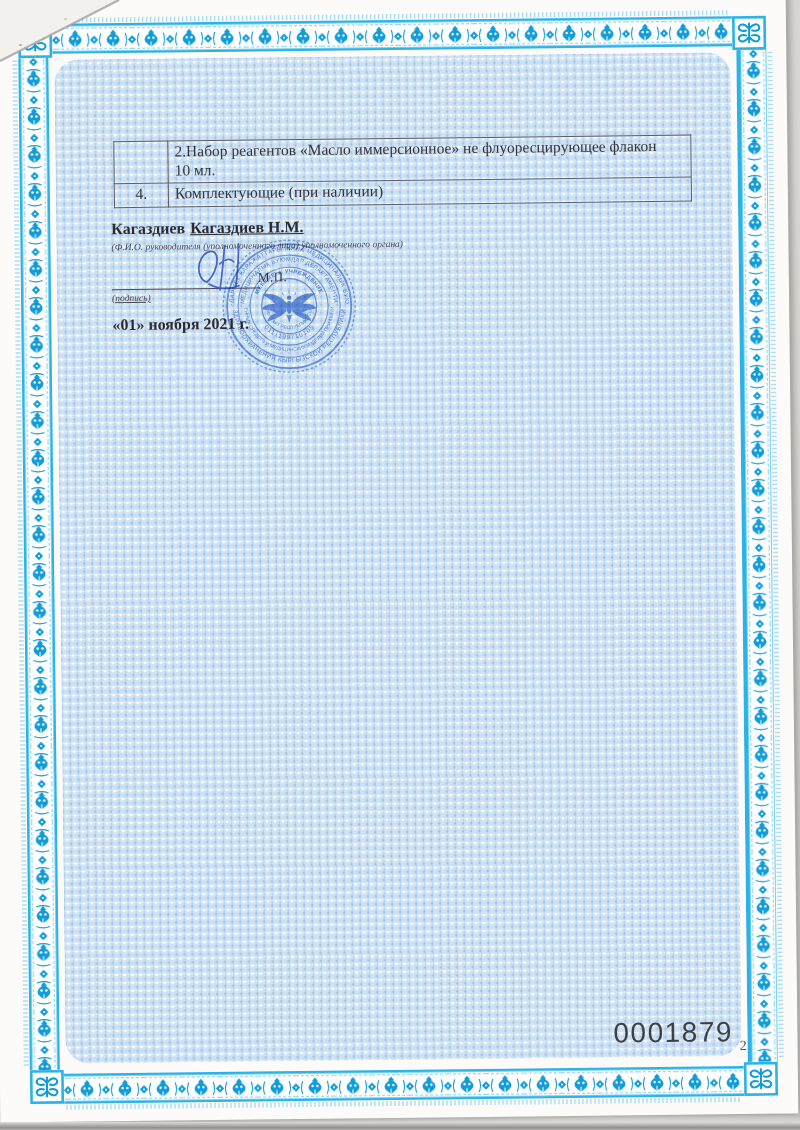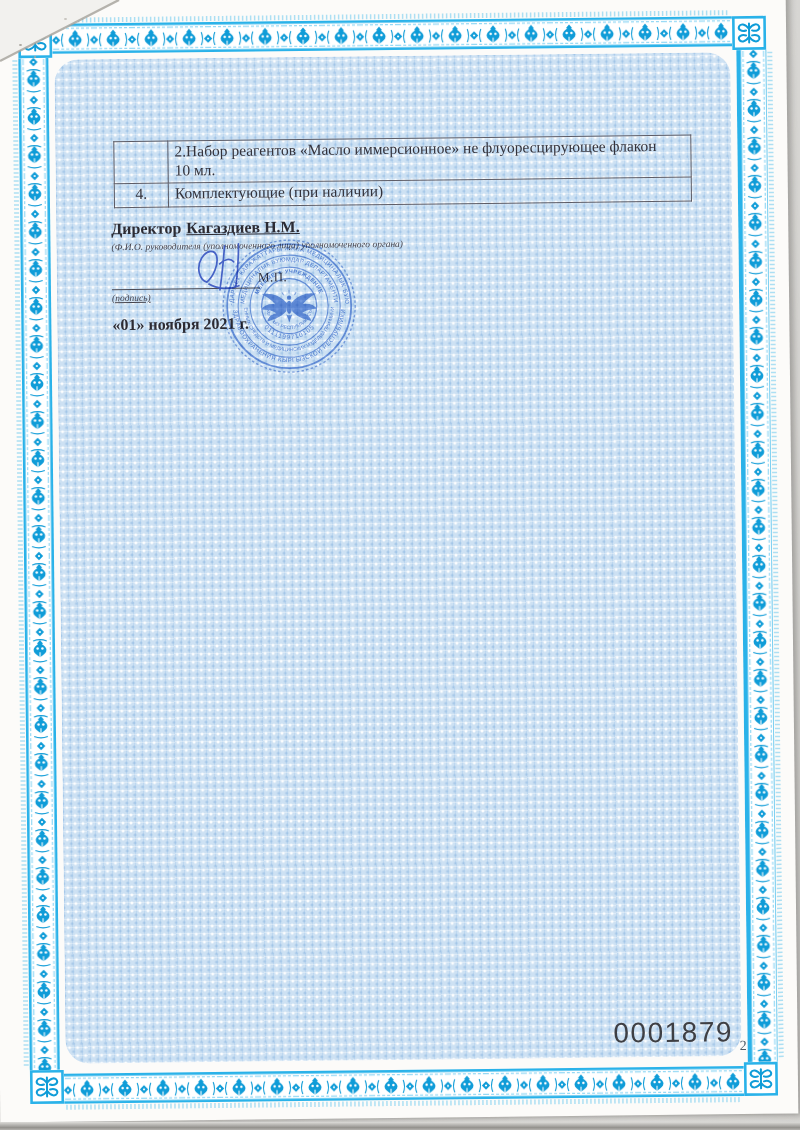--- a/index.html
+++ b/index.html
@@ -137,21 +137,21 @@
             </td>
           </tr>
           <tr class="row2">
             <td class="c-num">4.</td>
             <td class="c-txt">Комплектующие (при наличии)</td>
           </tr>
         </tbody>
           </table>
 
         <div class="director">
-          <span>Директор</span><span class="dname">Кагаздиев Н.М.</span>
+          <span>Кагаздиев</span><span class="dname">Кагаздиев Н.М.</span>
         </div>
         <div class="small-caption cap-fio">(Ф.И.О. руководителя (уполномоченного лица) уполномоченного органа)</div>
 
         <div class="sig-line"></div>
         <div class="small-caption cap-sign">(подпись)</div>
         <div class="mp">М.П.</div>
         <div class="date-line">«01» ноября 2021 г.</div>
 
         <svg class="signature-svg" width="95" height="64" viewBox="0 0 95 64">
           <g fill="none" stroke="#3a57c2" stroke-width="1.7" stroke-linecap="round" opacity=".92">

